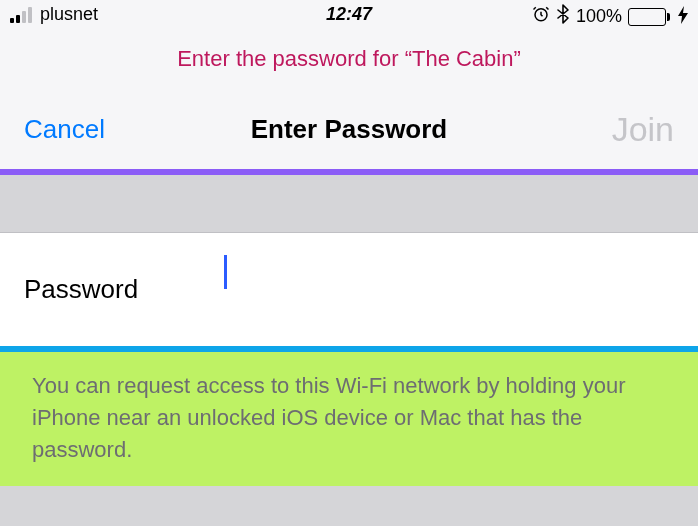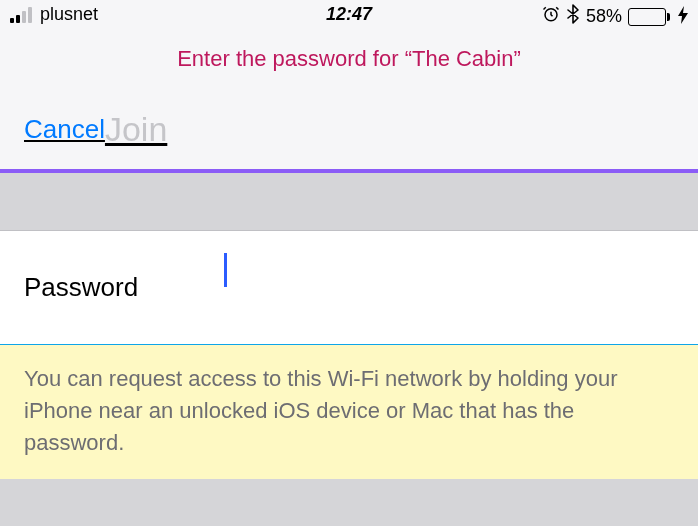--- a/index.html
+++ b/index.html
@@ -92,24 +92,24 @@
       background: #f6f6f8;
       text-align: center;
       padding: 16px 20px 26px;
       font-size: 22px;
       color: #be185d;
     }
     .nav-bar {
       background: #f6f6f8;
       display: flex;
       align-items: center;
+      justify-content: space-between;
       padding: 12px 24px 20px;
-      border-bottom: 4px solid #8b5cf6;
+      border-bottom: 6px solid #8b5cf6;
       position: relative;
-      text-decoration: underline;
     }
     .nav-cancel {
       color: #007aff;
       font-size: 26px;
       font-weight: 400;
     }
     .nav-title {
       color: #000;
       font-size: 26px;
       font-weight: 700;
@@ -125,21 +125,21 @@
     .spacer {
       height: 58px;
       background: #d5d5d8;
       border-bottom: 1px solid #c0c0c4;
     }
     .input-row {
       background: #fff;
       display: flex;
       align-items: center;
       padding: 22px 24px;
-      border-bottom: 1px solid #0ea5e9;
+      border-bottom: 6px solid #0ea5e9;
     }
     .input-label {
       font-size: 26px;
       color: #000;
       width: 200px;
     }
     .input-box {
       flex: 1;
       position: relative;
     }
@@ -154,22 +154,22 @@
       display: inline-block;
       width: 3px;
       height: 34px;
       background: #2b5cff;
       animation: blink 1.1s step-start infinite;
     }
     @keyframes blink {
       50% { opacity: 0; }
     }
     .hint-text {
-      padding: 18px 24px 20px;
-      background: #fef9c3;
+      padding: 18px 32px 20px;
+      background: #bef264;
       color: #6d6d72;
       font-size: 22px;
       line-height: 1.45;
     }
   </style>
 </head>
 <body>
 
 <div class="status-bar">
   <div class="status-left">
@@ -189,37 +189,38 @@
           <path d="M12 9v4l2 2"></path>
           <path d="M5 3L2 6"></path>
           <path d="M19 3l3 3"></path>
       </svg>
     </span>
     <span>
       <svg width="14" height="20" viewBox="0 0 12 20" fill="none" stroke="#000" stroke-width="1.6" stroke-linejoin="round" stroke-linecap="round">
         <path d="M6 1v18l5-5-10-8M6 1l5 5-10 8"></path>
       </svg>
     </span>
-    <span>58%</span>
+    <span>100%</span>
     <span class="battery">
       <span class="battery-body"><span class="battery-fill"></span></span>
       <span class="battery-tip"></span>
     </span>
     <span class="bolt">
       <svg width="10" height="18" viewBox="0 0 10 18" fill="#000">
           <path d="M6 0L0 10h4l-1 8 7-11H5z"></path>
         </svg>
     </span>
   </div>
 </div>
 
 <div class="prompt-text">Enter the password for “The Cabin”</div>
 
 <div class="nav-bar">
   <span class="nav-cancel">Cancel</span>
+  <span class="nav-title">Enter Password</span>
   <span class="nav-join">Join</span>
 </div>
 
 <div class="spacer"></div>
 
 <div class="input-row">
   <span class="input-label">Password</span>
   <span class="input-box">
     <span class="caret"></span>
     <input type="password" class="input-field" value="" style="">

